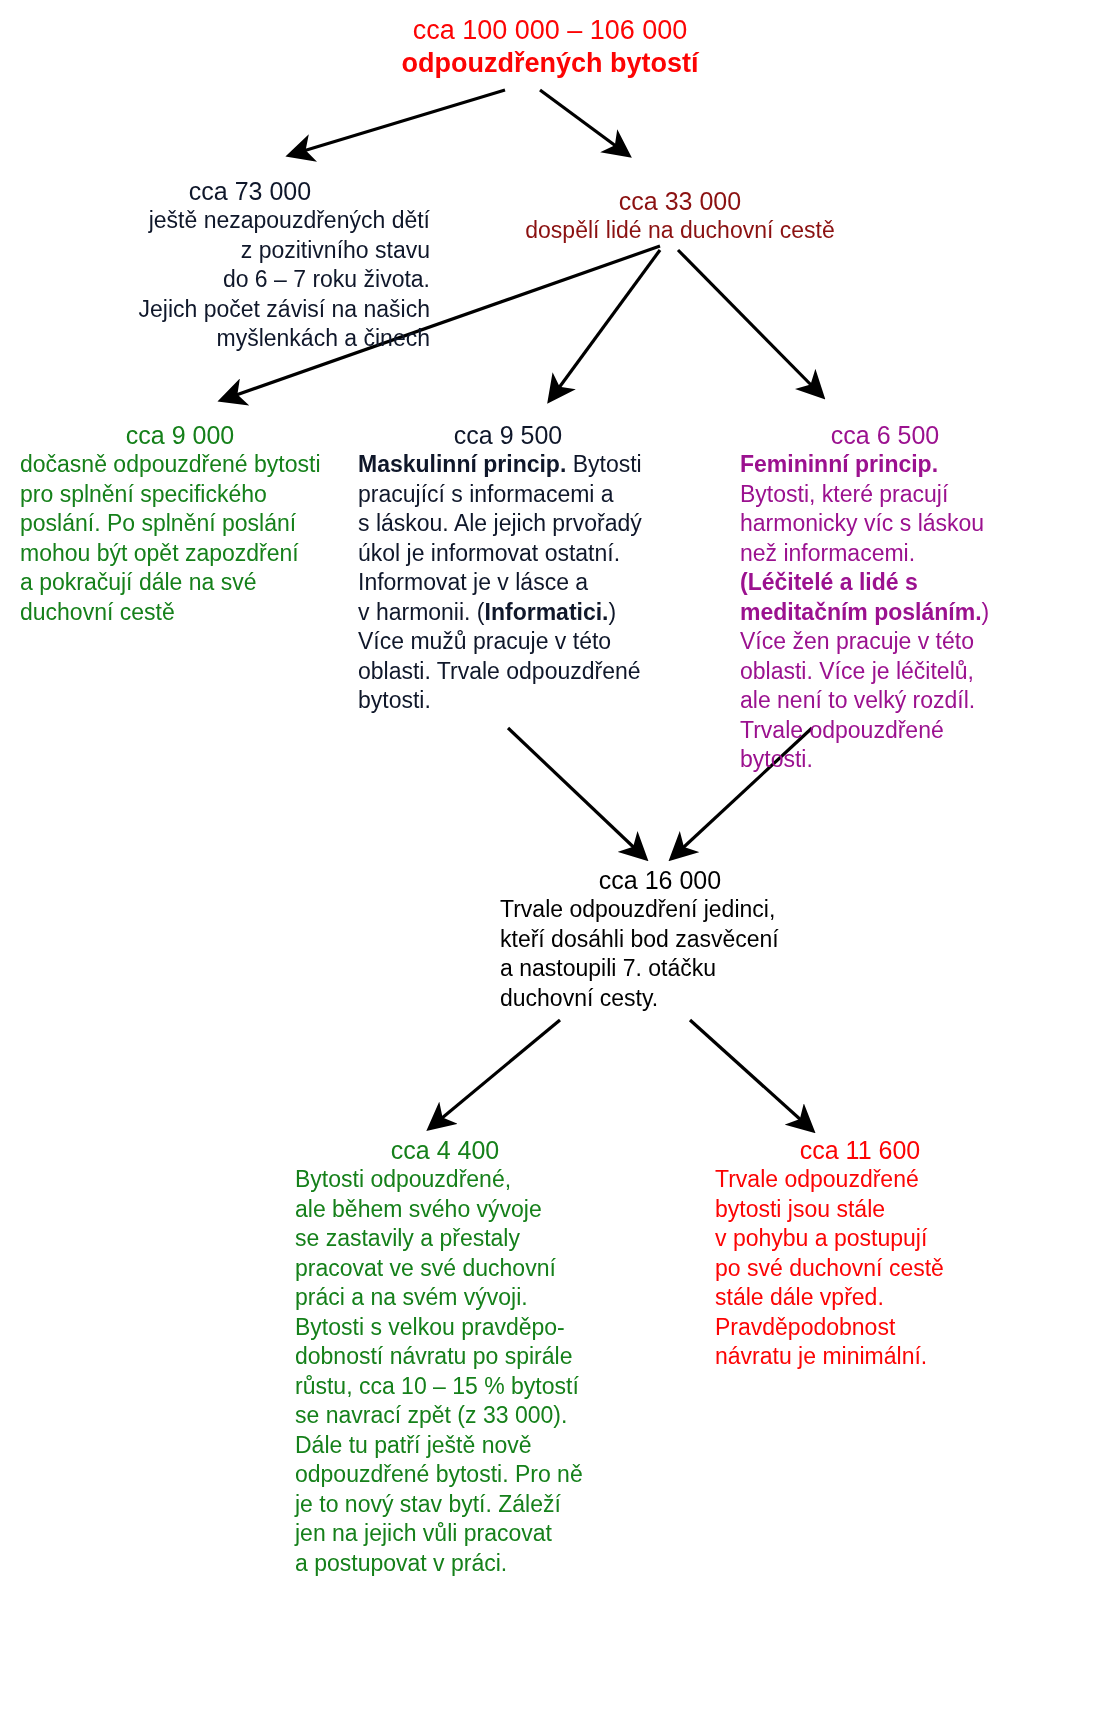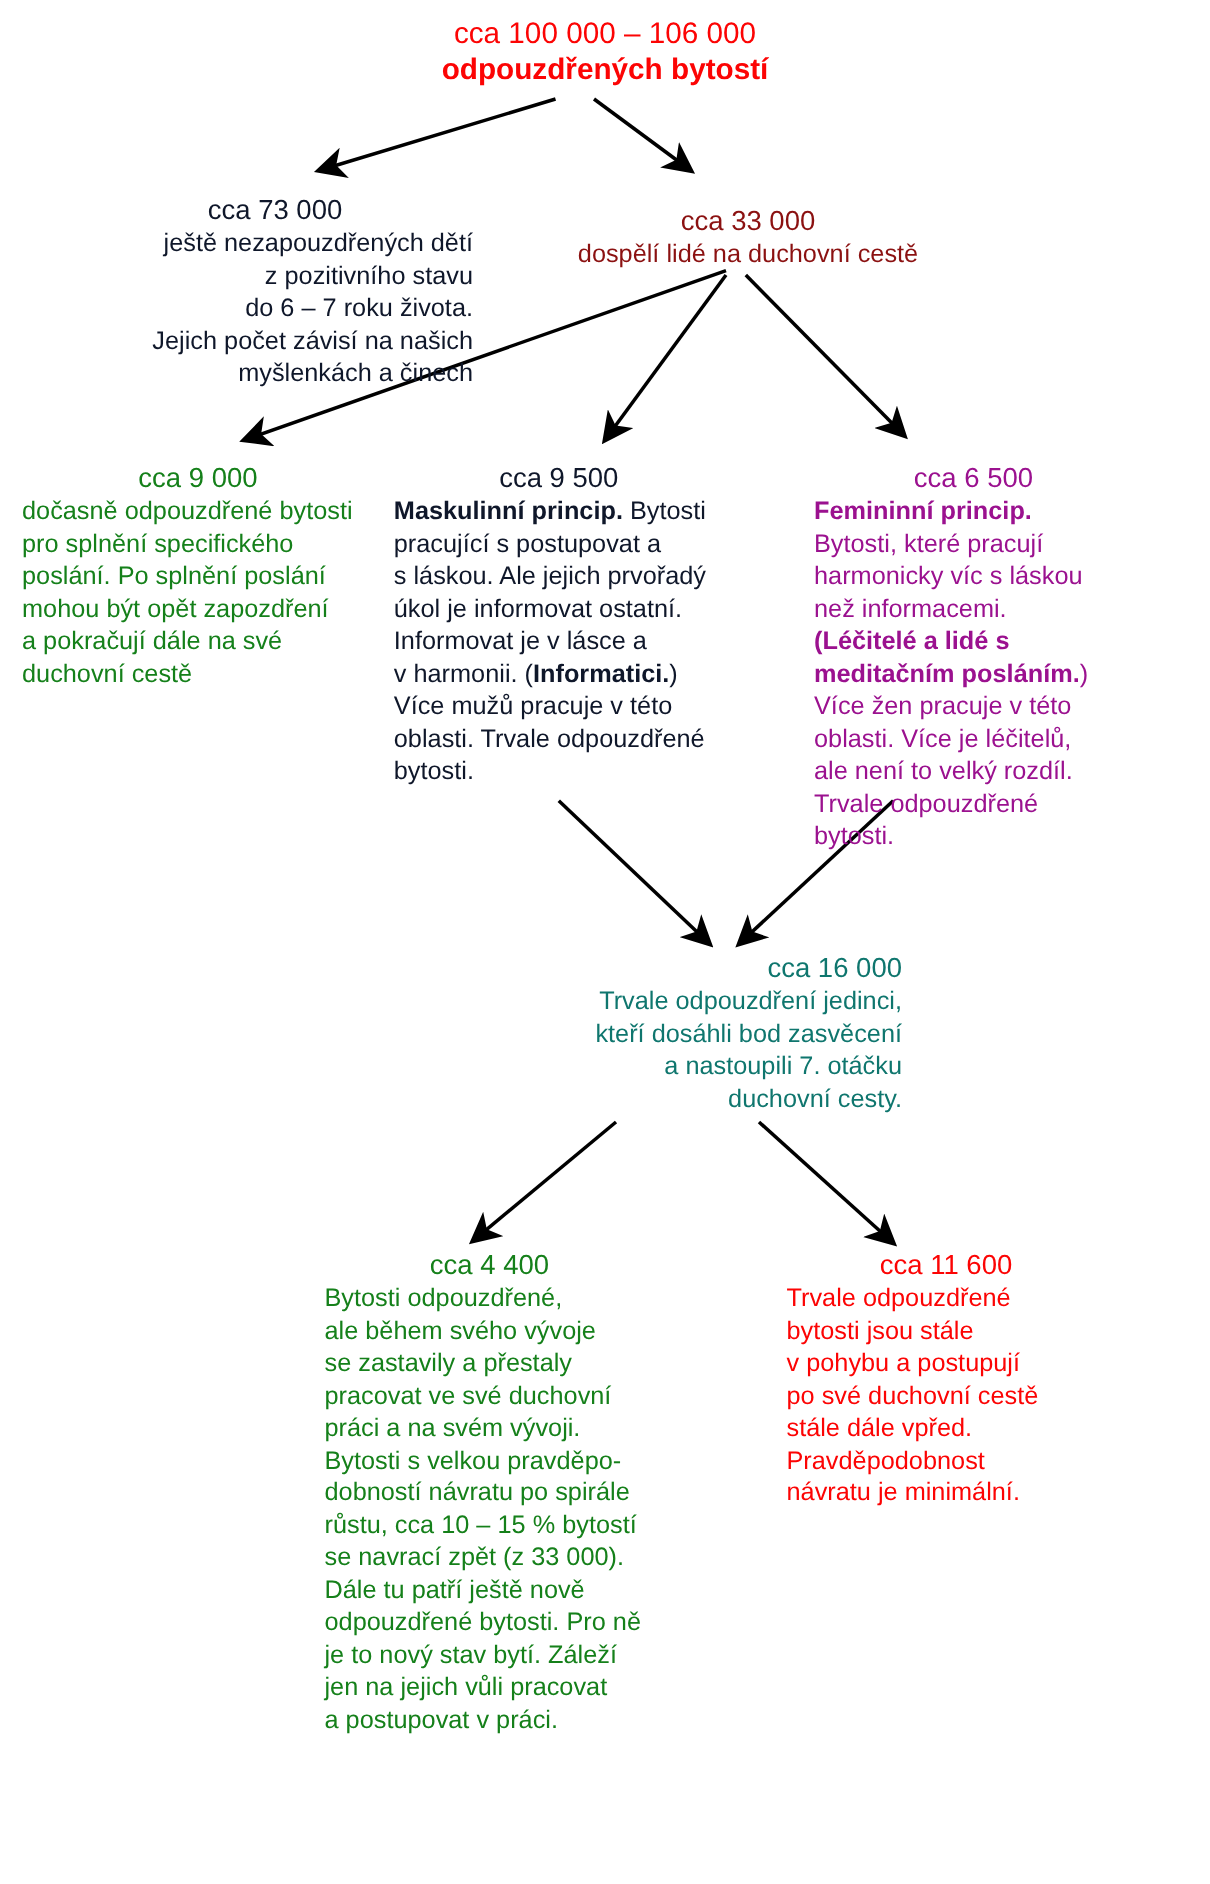--- a/index.html
+++ b/index.html
@@ -45,21 +45,21 @@
   }
   .node-body b {
     font-weight: bold;
   }
   
   .c-red    { color: #fc0404; }
   .c-blue   { color: #0f172a; }
   .c-maroon { color: #8b1111; }
   .c-green  { color: #15801a; }
   .c-purple { color: #9b118f; }
-  .c-magenta{ color: #0f766e; text-align: right; }
+  .c-magenta{ color: #000000; }
 
   
   #node-root     { left: 250px; top: 14px;   width: 600px; }
   #node-root .node-title  { font-size: 27px; line-height: 33px; }
   #node-root .node-sub    { font-size: 27px; line-height: 33px; font-weight: bold; text-align: center; }
 
   #node-73000    { left: 70px;  top: 176px;  width: 360px; }
   #node-73000 .node-body { text-align: right; }
 
   #node-33000    { left: 500px; top: 186px;  width: 360px; }
@@ -121,21 +121,21 @@
 pro splnění specifického
 poslání. Po splnění poslání
 mohou být opět zapozdření
 a pokračují dále na své
 duchovní cestě</div>
   </div>
 
   <div class="node" id="node-9500">
     <div class="node-title c-blue">cca 9 500</div>
     <div class="node-body c-blue"><b>Maskulinní princip.</b><span> Bytosti
-pracující s postupovat a
+pracující s informacemi a
 s láskou. Ale jejich prvořadý
 úkol je informovat ostatní.
 Informovat je v lásce a
 v harmonii. (</span><b>Informatici.</b><span>)
 Více mužů pracuje v této
 oblasti. Trvale odpouzdřené
 bytosti.</span></div>
   </div>
 
   <div class="node" id="node-6500">

